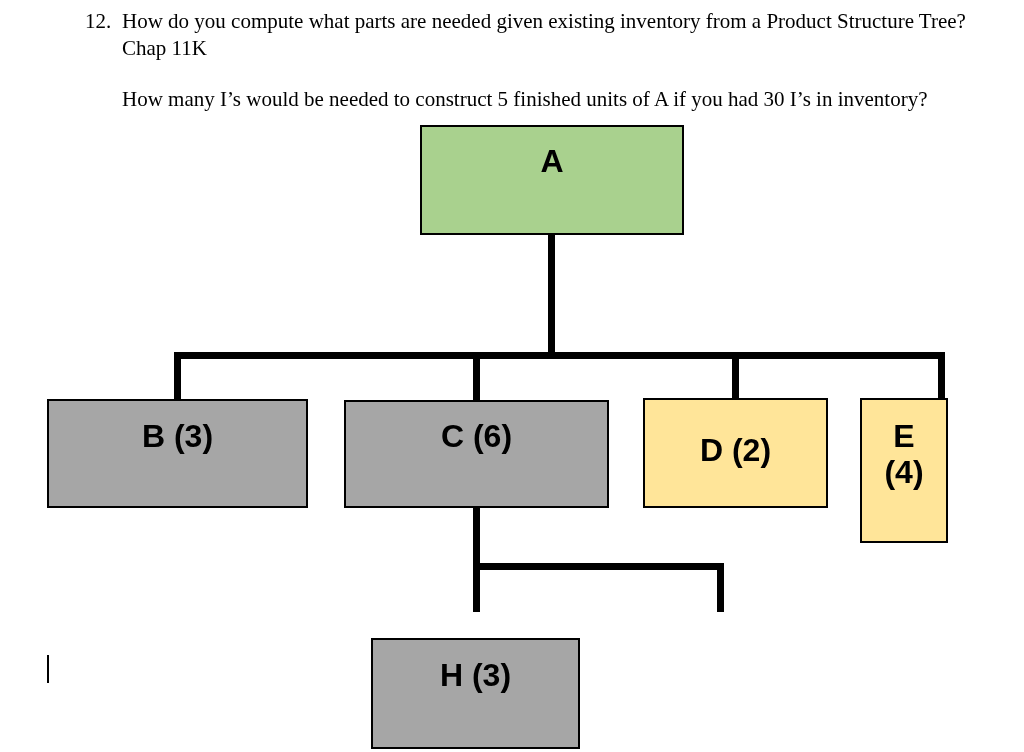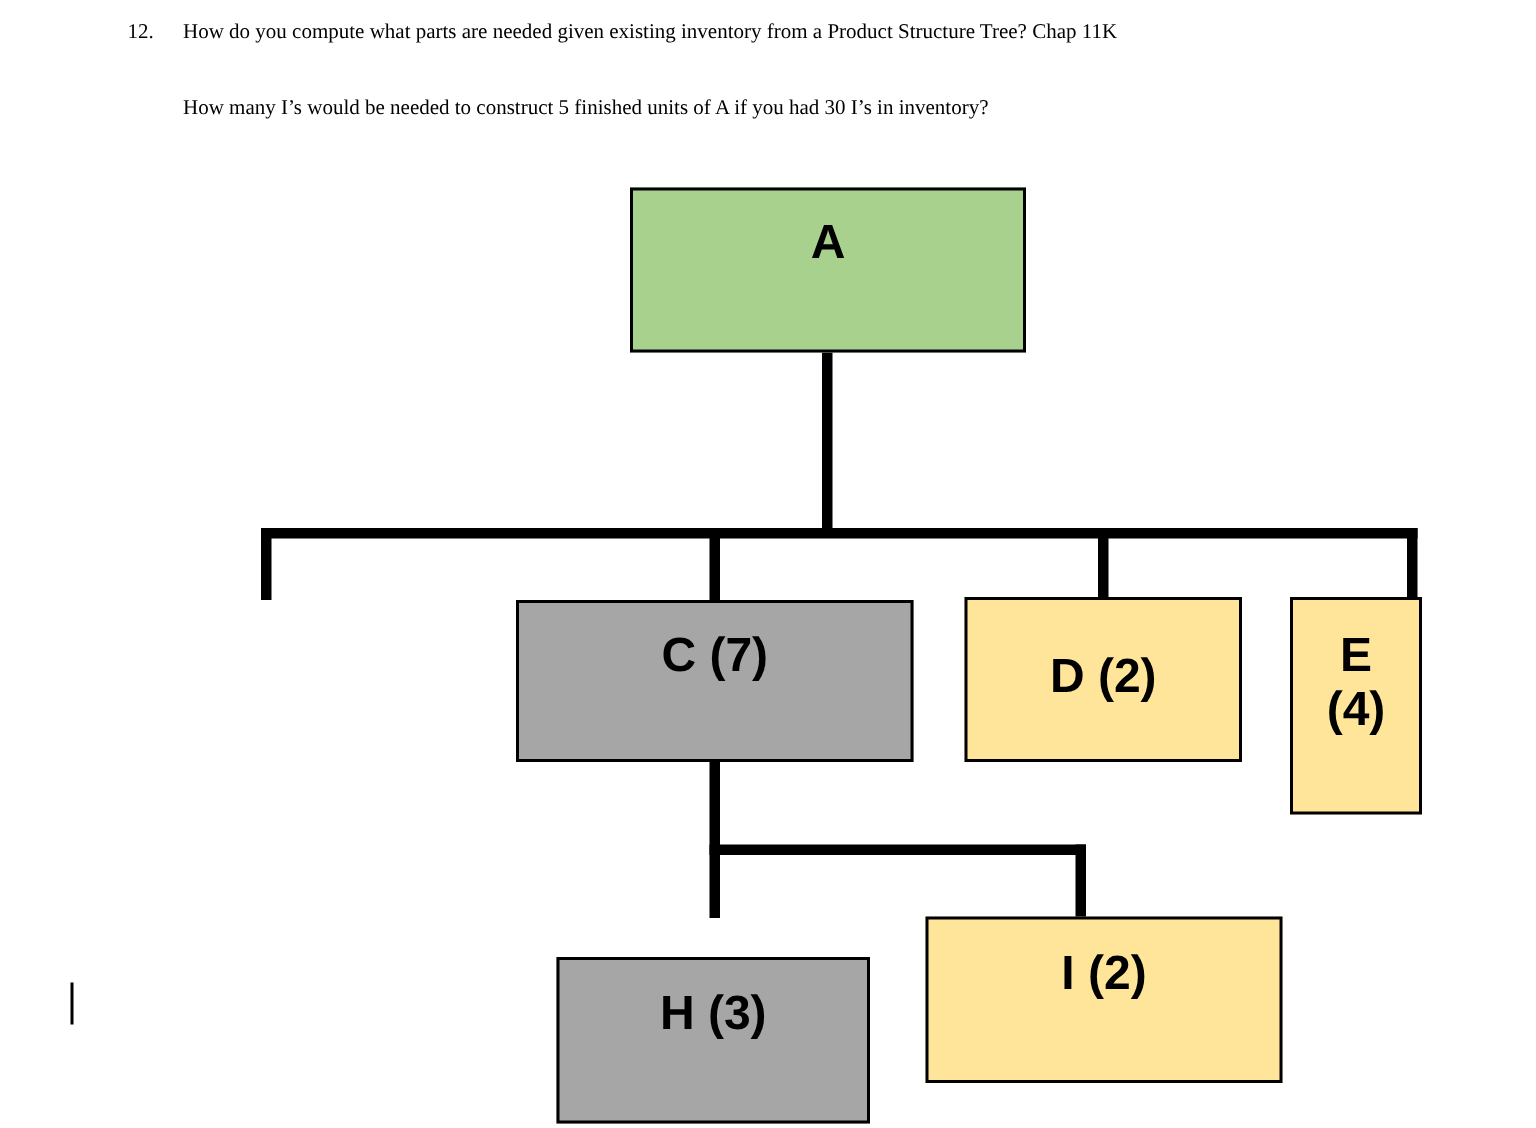--- a/index.html
+++ b/index.html
@@ -16,21 +16,21 @@
     font-family: "Liberation Serif", serif;
   }
 
   
   .question {
     position: absolute;
     left: 85px;
     top: 8px;
     width: 910px;
     color: #000000;
-    font-size: 14px;
+    font-size: 21px;
     line-height: 27px;
   }
   .q-para1 {
     display: flex;
     align-items: flex-start;
   }
   .q-num {
     width: 37px;
     flex-shrink: 0;
   }
@@ -125,39 +125,39 @@
     <div class="line drop-d"></div>
     <div class="line drop-e"></div>
     <div class="line c-stem"></div>
     <div class="line sub-h"></div>
     <div class="line drop-i"></div>
 
     <div class="node node-a fill-green">
       <span>A</span>
     </div>
 
+    <div class="node node-b fill-gray">
+      <span>B (3)</span>
+    </div>
 
     <div class="node node-c fill-gray">
-      <span>C (7)</span>
+      <span>C (6)</span>
     </div>
 
     <div class="node node-d fill-yellow">
       <span>D (2)</span>
     </div>
 
     <div class="node node-e fill-yellow">
       <span>E</span>
       <span>(4)</span>
     </div>
 
     <div class="node node-h fill-gray">
       <span>H (3)</span>
     </div>
 
-    <div class="node node-i fill-yellow">
-      <span>I (2)</span>
-    </div>
 
   </div>
 
   <div class="text-cursor"></div>
 
 </div>
 
 </body></html>

